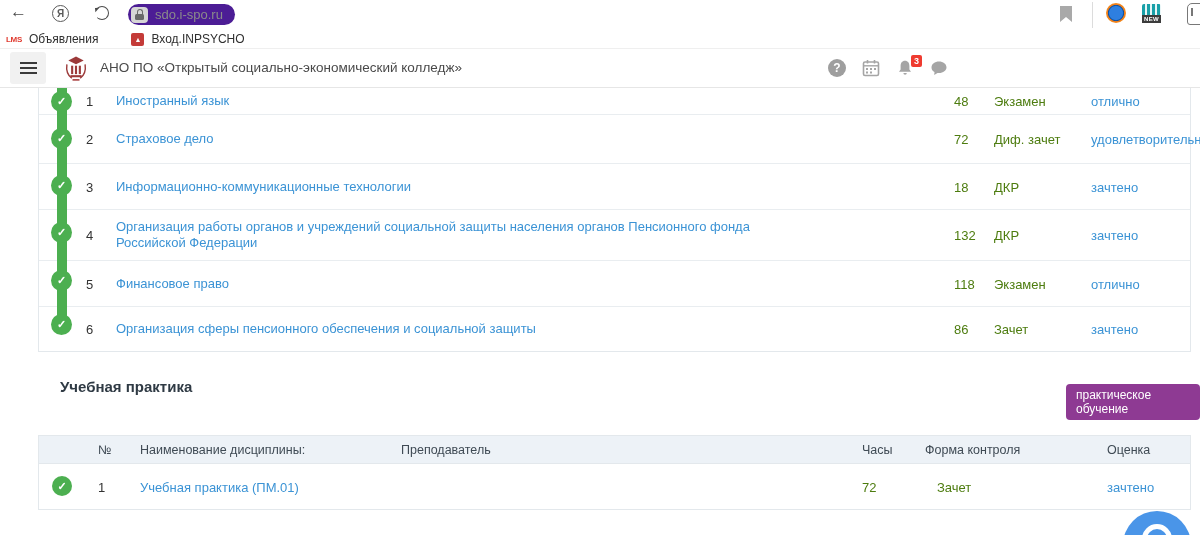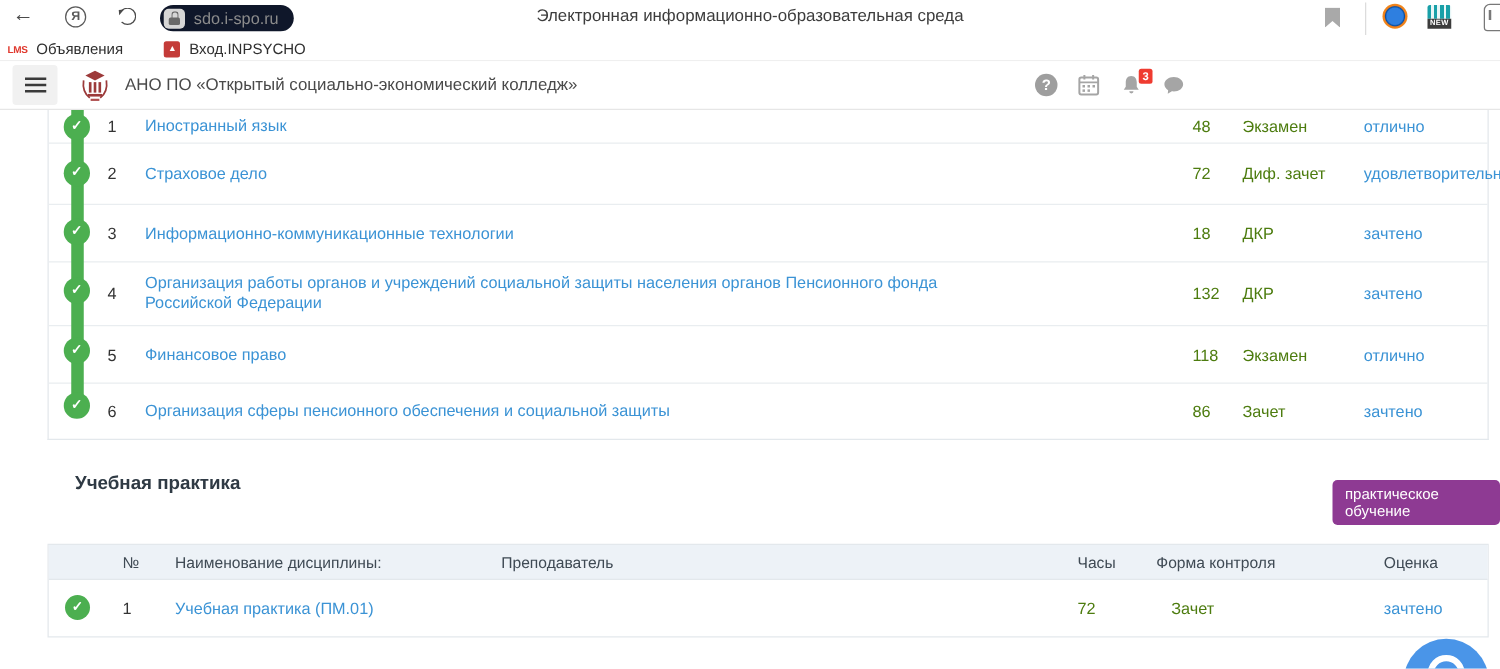--- a/index.html
+++ b/index.html
@@ -10,21 +10,21 @@
   .bbar { position:absolute; top:0; left:0; width:1200px; height:30px; background:#fff; }
   .back-ic { position:absolute; left:10px; top:2px; font-size:17px; color:#4a4a4a; cursor:pointer; }
   .back-ic::before { content:"\2190"; }
   .ya-ic { position:absolute; left:52px; top:5px; width:15px; height:15px; border:1.6px solid #5a5a5a;
            border-radius:50%; color:#5a5a5a; font-size:10px; font-weight:bold; text-align:center; line-height:15px; }
   .ya-ic::before { content:"\042F"; }
   .refresh-ic { position:absolute; left:95px; top:6px; width:12px; height:12px;
                 border:1.8px solid #4a4a4a; border-radius:50%; border-left-color:transparent; }
   .refresh-ic::after { content:""; position:absolute; left:-4px; top:-2px;
                 width:0; height:0; border:3.5px solid transparent; border-right-color:#4a4a4a; transform:rotate(40deg); }
-  .addr { position:absolute; left:128px; top:4px; height:21px; background:#0f172a; border-radius:11px;
+  .addr { position:absolute; left:128px; top:4px; height:21px; background:#4c1d95; border-radius:11px;
           display:flex; align-items:center; padding:0 12px 0 3px; gap:7px; }
   .lockbadge { width:17px; height:16px; background:#d6d6d6; border-radius:4px;
                display:flex; align-items:flex-end; justify-content:center; padding-bottom:3px; box-sizing:border-box; }
   .lock { position:relative; width:9px; height:6px; background:#696969; border-radius:1.5px; }
   .lock::before { content:""; position:absolute; left:1.5px; top:-4.5px; width:6px; height:6px;
                   border:1.5px solid #696969; border-bottom:none; border-radius:3px 3px 0 0; box-sizing:border-box; }
   .addr-text { font-size:13px; color:#8b8b8b; }
   .ptitle { position:absolute; left:0; top:5px; width:100%; text-align:center;
             font-size:13.5px; color:#3d3d3d; pointer-events:none; }
   .reviews { position:absolute; left:940px; top:0; width:107px; height:30px;
@@ -126,21 +126,20 @@
   <div class="bbar">
     <span class="back-ic"></span>
     <span class="ya-ic"></span>
     <span class="refresh-ic"></span>
     <div class="addr">
       <span class="lockbadge">
           <span class="lock"></span>
         </span>
       <span class="addr-text">sdo.i-spo.ru</span>
     </div>
-    <div class="ptitle">Электронная информационно-образовательная среда</div>
     <span class="flag-ic"></span>
     <span class="vdiv"></span>
     <span class="profile-ic"></span>
     <span class="newext">
       <span class="art" style="display:block"></span>
       <span class="tag" style="display:block">NEW</span>
     </span>
     <span class="hand-ic"></span>
   </div>
 

